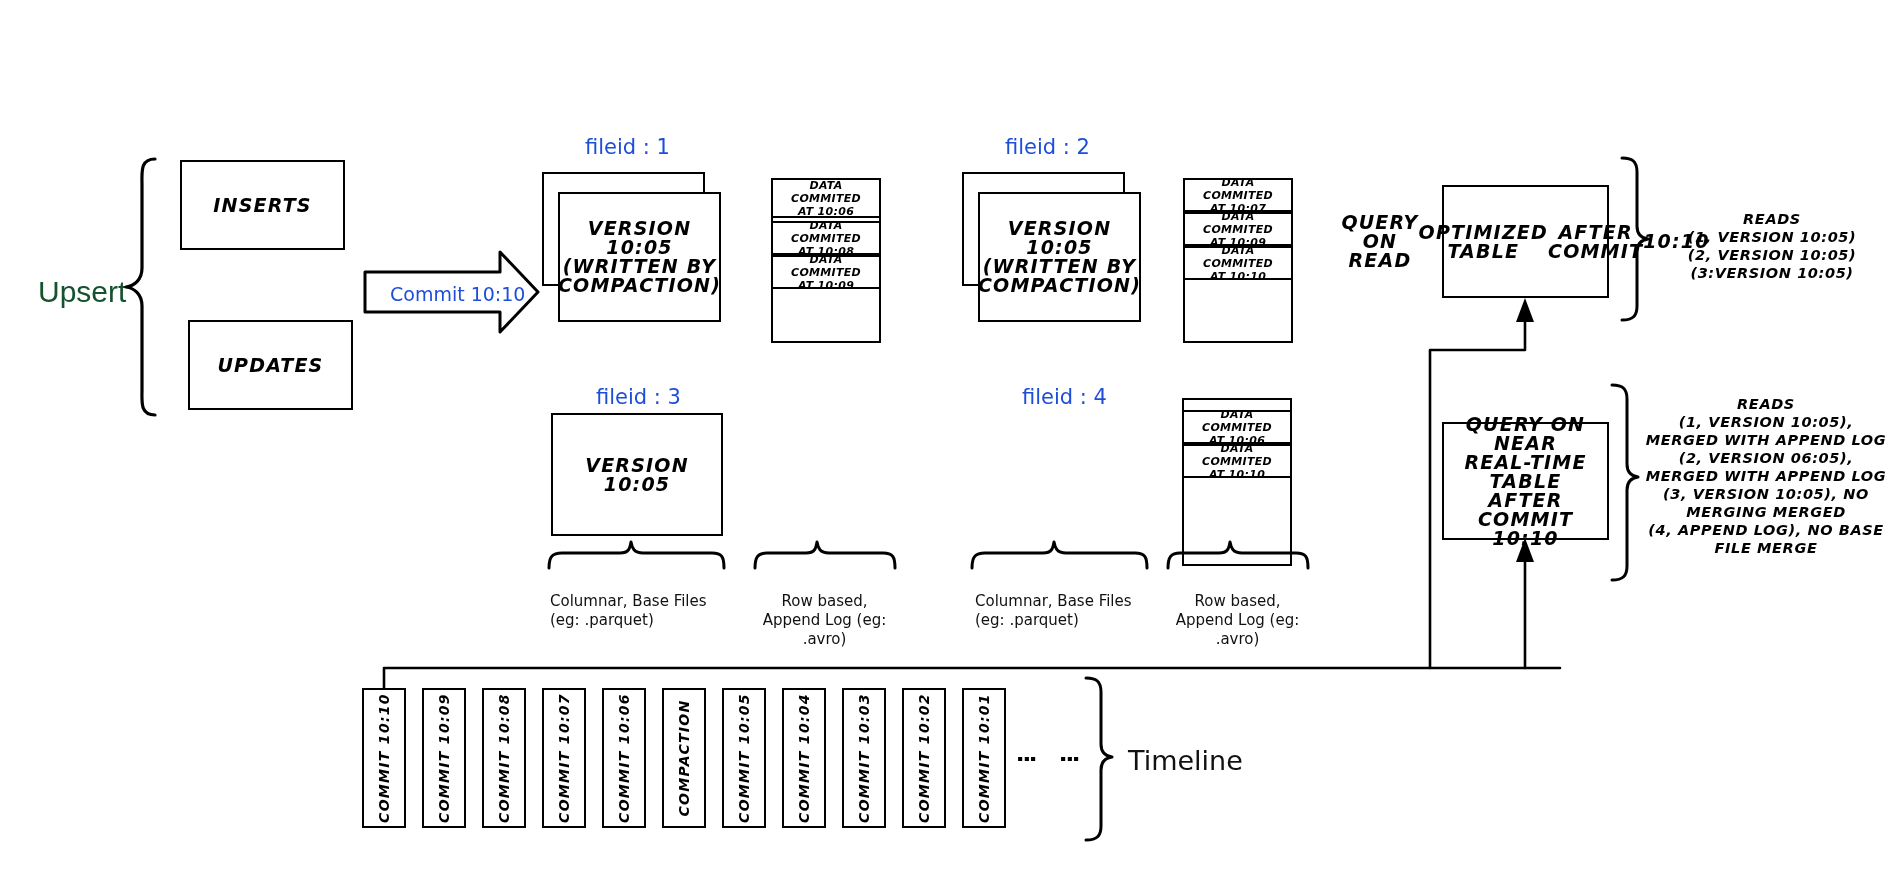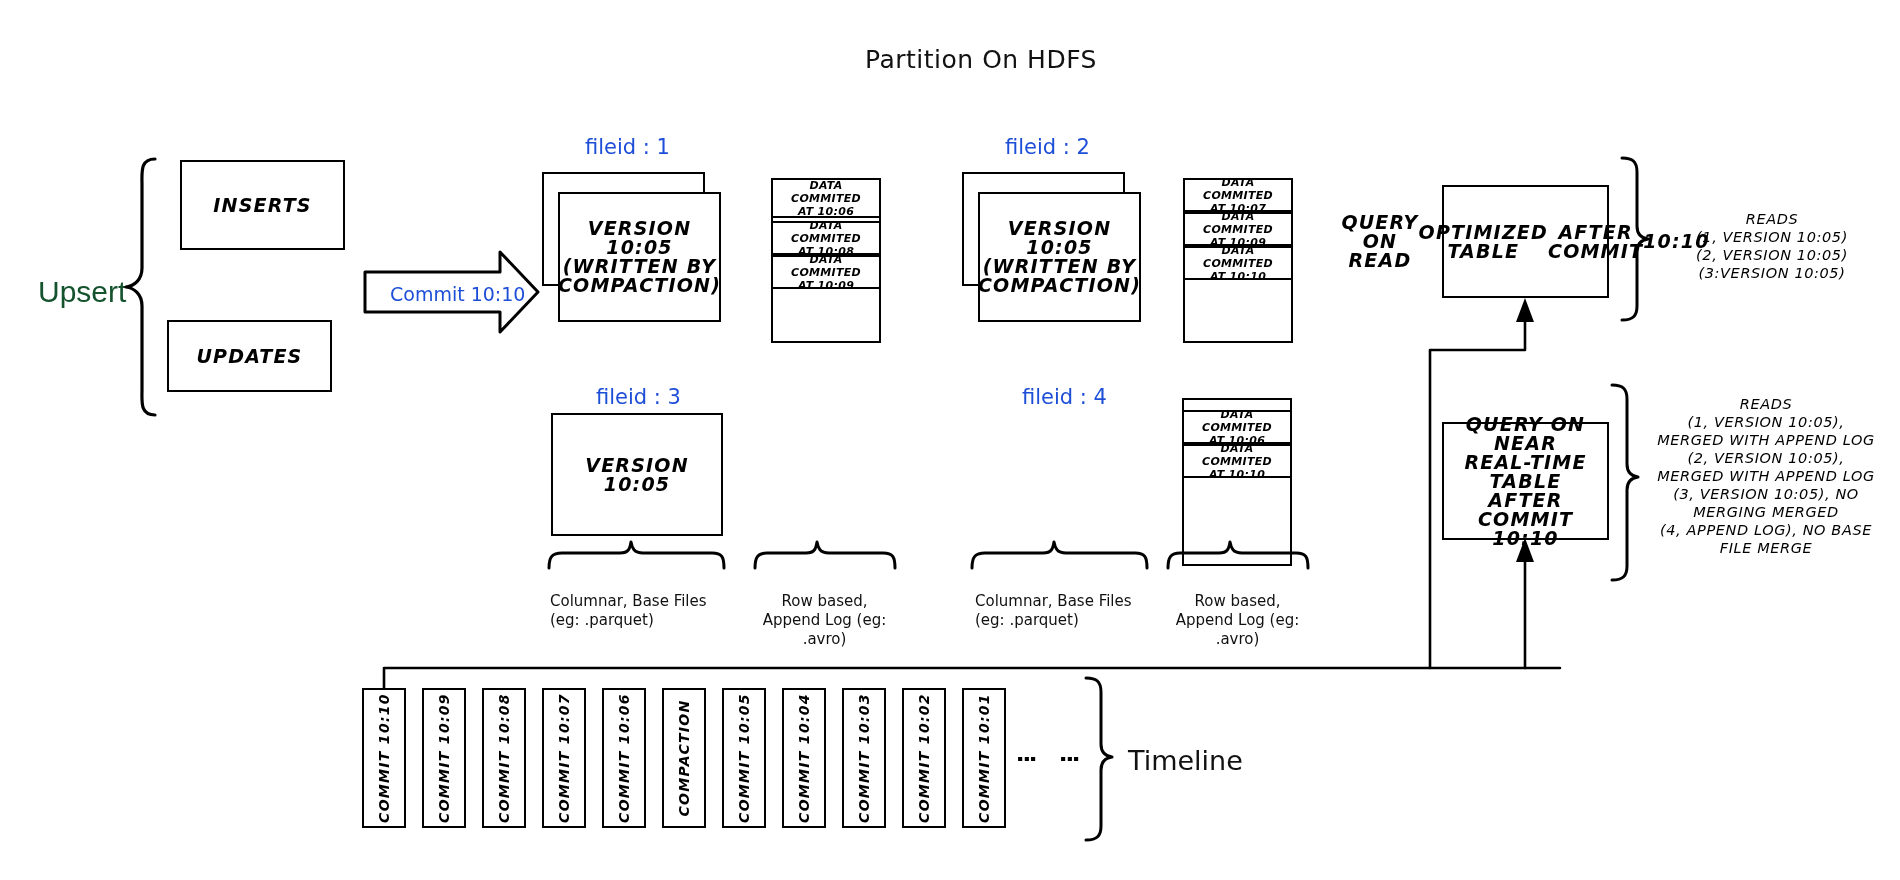--- a/index.html
+++ b/index.html
@@ -71,21 +71,21 @@
     font-weight: bold;
     font-style: italic;
     font-size: 11px;
     line-height: 13px;
     letter-spacing: 0.3px;
     color: #000;
     text-align: center;
   }
   .marker-reads {
     font-family: "DejaVu Sans", sans-serif;
-    font-weight: normal;
+    font-weight: bold;
     font-style: italic;
     font-size: 14.5px;
     line-height: 18px;
     letter-spacing: 0.6px;
     color: #000;
     text-align: center;
   }
 
   
   .box {
@@ -157,29 +157,28 @@
     width: 1900px;
     height: 880px;
     pointer-events: none;
   }
 </style>
 </head>
 <body>
 
 <div id="canvas">
 
-  <div class="abs title" style="left:865px; top:45px;">Partition On HDFS</div>
 
   <div class="abs upsert-label" style="left:38px; top:275px;">Upsert</div>
 
   <div class="abs box" style="left:180px; top:160px; width:165px; height:90px;">
     <span class="marker">INSERTS</span>
   </div>
 
-  <div class="abs box" style="left:167px; top:320px; width:165px; height:72px;">
+  <div class="abs box" style="left:188px; top:320px; width:165px; height:90px;">
     <span class="marker">UPDATES</span>
   </div>
 
   <div class="abs plain-label" style="left:390px; top:283px; font-size:19px;">Commit 10:10</div>
 
   <div class="abs plain-label" style="left:585px; top:135px;">fileid : 1</div>
 
   <div class="abs stack-back" style="left:542px; top:172px; width:163px; height:114px;"></div>
   <div class="abs box" style="left:558px; top:192px; width:163px; height:130px; flex-direction:column;">
     <span class="marker">VERSION 10:05</span>
@@ -278,21 +277,21 @@
     <div>READS</div>
     <div>(1, VERSION 10:05)</div>
     <div>(2, VERSION 10:05)</div>
     <div>(3:VERSION 10:05)</div>
   </div>
 
   <div class="abs marker-reads" style="left:1638px; top:395px; width:256px;">
     <div>READS</div>
     <div>(1, VERSION 10:05),</div>
     <div>MERGED WITH APPEND LOG</div>
-    <div>(2, VERSION 10:05),</div>
+    <div>(2, VERSION 06:05),</div>
     <div>MERGED WITH APPEND LOG</div>
     <div>(3, VERSION 10:05), NO</div>
     <div>MERGING MERGED</div>
     <div>(4, APPEND LOG), NO BASE</div>
     <div>FILE MERGE</div>
   </div>
 
   <div class="commit-box" style="left:362px; top:688px; width:44px; height:140px;">
     <span class="commit-text">COMMIT  10:10</span>
   </div>

